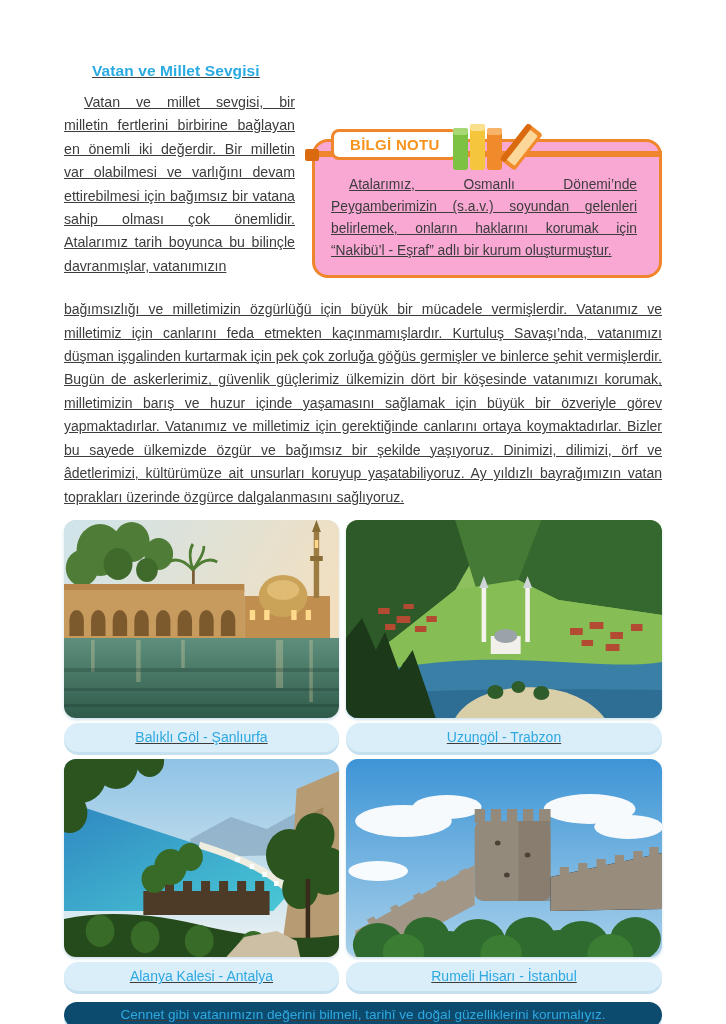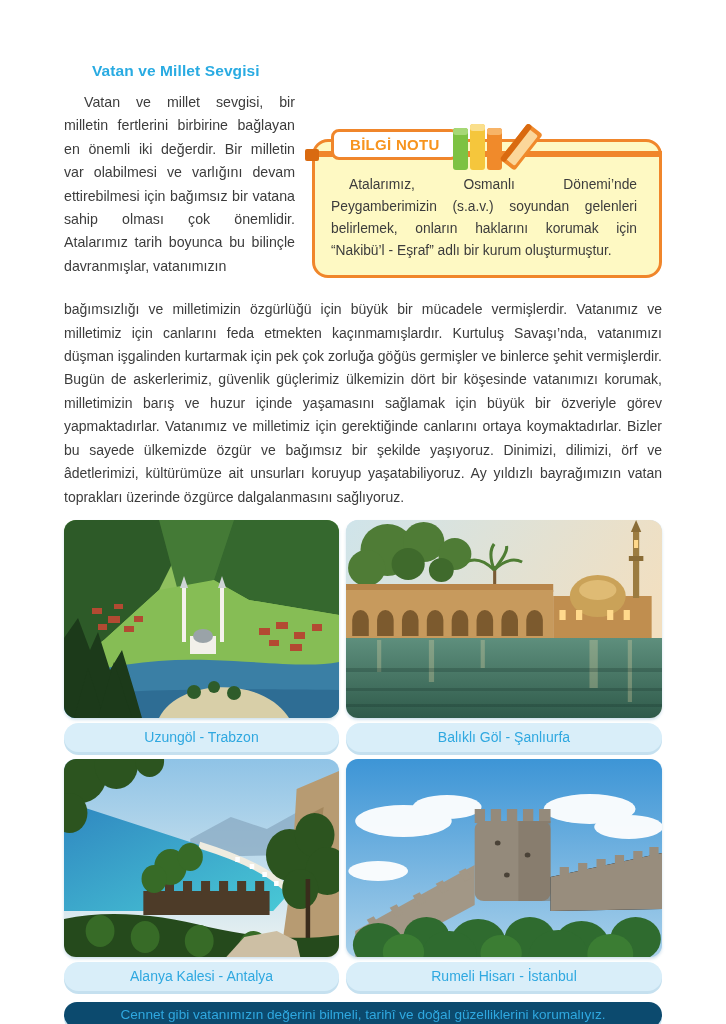--- a/index.html
+++ b/index.html
@@ -1,26 +1,26 @@
 <!DOCTYPE html>
 <html><head>
 <meta charset="utf-8">
 <style>
   * { margin:0; padding:0; box-sizing:border-box; }
   html,body { background:#ffffff; }
   body { font-family:"Liberation Sans", sans-serif; color:#3c3c3c; }
-  .page { position:relative; width:726px; height:1024px; background:#fff; padding:62px 64px 0 64px; overflow:hidden; }
+  .page { position:relative; width:726px; height:1024px; background:#fff; padding:62px 64px 0 64px; overflow:hidden;text-decoration:underline; }
 
   .title { color:#29ABE2; font-size:15.5px; font-weight:bold; margin-left:28px; letter-spacing:.1px; }
 
   .top-row { display:flex; gap:17px; margin-top:11px; align-items:flex-end; }
   .intro-col { flex:0 0 231px; font-size:14.2px; line-height:23.4px; text-align:justify; }
   .intro-col p { text-indent:20px; }
 
-  .info-note { position:relative; flex:1; margin-top:12px; background:#fef9c3; border:3px solid #F0862B; border-radius:16px; padding:32px 22px 13px 16px; }
+  .info-note { position:relative; flex:1; margin-top:12px; background:#f9a8d4; border:3px solid #F0862B; border-radius:16px; padding:32px 22px 13px 16px; }
   .info-note .band { position:absolute; left:-3px; right:-3px; top:9px; height:6px; background:#F0862B; }
   .info-note .fold { position:absolute; left:-10px; top:7px; width:14px; height:12px; background:#D96A10; border-radius:2px; }
   .note-tab { position:absolute; left:16px; top:-13px; background:#ffffff; border:3px solid #F0862B; border-radius:8px; padding:4px 16px; color:#F7941E; font-weight:bold; font-size:15px; letter-spacing:.3px; }
   .books-icon { position:absolute; left:136px; top:-24px; width:100px; height:56px; }
   .info-note .note-text { font-size:13.8px; line-height:22px; text-align:justify; text-indent:18px; color:#3c3c3c; }
 
   .body-par { margin-top:20px; font-size:14px; line-height:23.4px; text-align:justify; }
 
   .gallery { margin-top:11px; display:grid; grid-template-columns:275px 1fr; column-gap:7px; row-gap:0; }
   .figure { display:flex; flex-direction:column; }
@@ -60,20 +60,96 @@
           </g>
         </g>
       </svg>
       <p class="note-text">Atalarımız, Osmanlı Dönemi’nde Peygamberimizin (s.a.v.) soyundan gelenleri belirlemek, onların haklarını korumak için “Nakibü’l - Eşraf” adlı bir kurum oluşturmuştur.</p>
     </div>
   </div>
 
   <p class="body-par">bağımsızlığı ve milletimizin özgürlüğü için büyük bir mücadele vermişlerdir. Vatanımız ve milletimiz için canlarını feda etmekten kaçınmamışlardır. Kurtuluş Savaşı’nda, vatanımızı düşman işgalinden kurtarmak için pek çok zorluğa göğüs germişler ve binlerce şehit vermişlerdir. Bugün de askerlerimiz, güvenlik güçlerimiz ülkemizin dört bir köşesinde vatanımızı korumak, milletimizin barış ve huzur içinde yaşamasını sağlamak için büyük bir özveriyle görev yapmaktadırlar. Vatanımız ve milletimiz için gerektiğinde canlarını ortaya koymaktadırlar. Bizler bu sayede ülkemizde özgür ve bağımsız bir şekilde yaşıyoruz. Dinimizi, dilimizi, örf ve âdetlerimizi, kültürümüze ait unsurları koruyup yaşatabiliyoruz. Ay yıldızlı bayrağımızın vatan toprakları üzerinde özgürce dalgalanmasını sağlıyoruz.</p>
 
   <div class="gallery">
+
+    <div class="figure">
+      <div class="photo">
+        <svg viewBox="0 0 305 198" preserveAspectRatio="none">
+          <defs>
+            <linearGradient id="bgSky" x1="0" y1="0" x2="1" y2="0.4">
+              <stop offset="0" stop-color="#cfe4ea"></stop>
+                <stop offset="1" stop-color="#f2dfc0"></stop>
+            </linearGradient>
+            <linearGradient id="bgWater" x1="0" y1="0" x2="0" y2="1">
+              <stop offset="0" stop-color="#5e8f7d"></stop>
+                <stop offset="1" stop-color="#2f5a4a"></stop>
+            </linearGradient>
+          </defs>
+          <rect width="305" height="198" fill="url(#bgSky)"></rect>
+          <g fill="#4f7c36">
+            <circle cx="40" cy="30" r="26"></circle>
+              <circle cx="75" cy="22" r="20"></circle>
+              <circle cx="105" cy="34" r="16"></circle>
+            <circle cx="20" cy="48" r="18"></circle>
+          </g>
+          <g fill="#3f6a2c">
+              <circle cx="60" cy="44" r="16"></circle>
+              <circle cx="92" cy="50" r="12"></circle>
+            </g>
+          <rect x="142" y="46" width="3" height="30" fill="#7a5b35"></rect>
+          <g stroke="#4e7d33" stroke-width="3" fill="none">
+            <path d="M143,50 C133,40 124,38 116,42"></path>
+              <path d="M143,50 C153,40 162,38 170,42"></path>
+            <path d="M143,50 C138,36 140,28 143,24"></path>
+              <path d="M143,50 C150,40 156,32 155,26"></path>
+          </g>
+          <rect x="0" y="64" width="200" height="8" fill="#b8854a"></rect>
+          <rect x="0" y="70" width="200" height="48" fill="#c79a5d"></rect>
+          <g fill="#7c5a2e">
+            <path d="M6,116 v-16 a8,10 0 0 1 16,0 v16 z"></path>
+              <path d="M30,116 v-16 a8,10 0 0 1 16,0 v16 z"></path>
+            <path d="M54,116 v-16 a8,10 0 0 1 16,0 v16 z"></path>
+              <path d="M78,116 v-16 a8,10 0 0 1 16,0 v16 z"></path>
+            <path d="M102,116 v-16 a8,10 0 0 1 16,0 v16 z"></path>
+              <path d="M126,116 v-16 a8,10 0 0 1 16,0 v16 z"></path>
+            <path d="M150,116 v-16 a8,10 0 0 1 16,0 v16 z"></path>
+              <path d="M174,116 v-16 a8,10 0 0 1 16,0 v16 z"></path>
+          </g>
+          <rect x="200" y="76" width="95" height="42" fill="#c08e4f"></rect>
+          <ellipse cx="243" cy="76" rx="27" ry="21" fill="#caa258"></ellipse>
+          <ellipse cx="243" cy="70" rx="18" ry="10" fill="#e3c27c" opacity="0.8"></ellipse>
+          <rect x="277" y="12" width="6" height="66" fill="#9c7c40"></rect>
+          <rect x="273" y="36" width="14" height="5" fill="#8a6c36"></rect>
+          <path d="M275,12 h10 l-5,-12 z" fill="#8a6c36"></path>
+          <g fill="#ffd98c">
+            <rect x="206" y="90" width="6" height="10"></rect>
+              <rect x="222" y="90" width="6" height="10"></rect>
+            <rect x="252" y="90" width="6" height="10"></rect>
+              <rect x="268" y="90" width="6" height="10"></rect>
+            <rect x="278" y="20" width="4" height="8"></rect>
+          </g>
+          <rect x="0" y="118" width="305" height="80" fill="url(#bgWater)"></rect>
+          <g opacity="0.3" fill="#e8d8a8">
+            <rect x="30" y="120" width="4" height="32"></rect>
+              <rect x="80" y="120" width="5" height="42"></rect>
+            <rect x="130" y="120" width="4" height="28"></rect>
+              <rect x="235" y="120" width="8" height="48"></rect>
+            <rect x="272" y="120" width="4" height="62"></rect>
+          </g>
+          <g opacity="0.25" fill="#16302a">
+            <rect x="0" y="148" width="305" height="4"></rect>
+              <rect x="0" y="168" width="305" height="3"></rect>
+            <rect x="0" y="184" width="305" height="3"></rect>
+          </g>
+        </svg>
+      </div>
+      <div class="pill">
+        <span>Balıklı Göl - Şanlıurfa</span>
+      </div>
+    </div>
 
     <div class="figure">
       <div class="photo">
         <svg viewBox="0 0 275 198" preserveAspectRatio="none">
           <rect width="275" height="198" fill="#8fc05e"></rect>
           <path d="M0,0 L130,0 L95,70 L40,120 L0,150 Z" fill="#2d5a28"></path>
           <path d="M110,0 L275,0 L275,95 L185,80 L140,55 Z" fill="#35682e"></path>
           <path d="M95,0 L170,0 L150,60 L115,75 Z" fill="#447a36"></path>
           <path d="M40,120 L95,70 L150,60 L185,80 L275,95 L275,150 L0,162 L0,150 Z" fill="#86bd55"></path>
           <g fill="#b34a32">
@@ -113,96 +189,20 @@
       </div>
       <div class="pill">
         <span>Uzungöl - Trabzon</span>
       </div>
     </div>
 
     <div class="figure">
       <div class="photo">
         <svg viewBox="0 0 305 198" preserveAspectRatio="none">
           <defs>
-            <linearGradient id="bgSky" x1="0" y1="0" x2="1" y2="0.4">
-              <stop offset="0" stop-color="#cfe4ea"></stop>
-                <stop offset="1" stop-color="#f2dfc0"></stop>
-            </linearGradient>
-            <linearGradient id="bgWater" x1="0" y1="0" x2="0" y2="1">
-              <stop offset="0" stop-color="#5e8f7d"></stop>
-                <stop offset="1" stop-color="#2f5a4a"></stop>
-            </linearGradient>
-          </defs>
-          <rect width="305" height="198" fill="url(#bgSky)"></rect>
-          <g fill="#4f7c36">
-            <circle cx="40" cy="30" r="26"></circle>
-              <circle cx="75" cy="22" r="20"></circle>
-              <circle cx="105" cy="34" r="16"></circle>
-            <circle cx="20" cy="48" r="18"></circle>
-          </g>
-          <g fill="#3f6a2c">
-              <circle cx="60" cy="44" r="16"></circle>
-              <circle cx="92" cy="50" r="12"></circle>
-            </g>
-          <rect x="142" y="46" width="3" height="30" fill="#7a5b35"></rect>
-          <g stroke="#4e7d33" stroke-width="3" fill="none">
-            <path d="M143,50 C133,40 124,38 116,42"></path>
-              <path d="M143,50 C153,40 162,38 170,42"></path>
-            <path d="M143,50 C138,36 140,28 143,24"></path>
-              <path d="M143,50 C150,40 156,32 155,26"></path>
-          </g>
-          <rect x="0" y="64" width="200" height="8" fill="#b8854a"></rect>
-          <rect x="0" y="70" width="200" height="48" fill="#c79a5d"></rect>
-          <g fill="#7c5a2e">
-            <path d="M6,116 v-16 a8,10 0 0 1 16,0 v16 z"></path>
-              <path d="M30,116 v-16 a8,10 0 0 1 16,0 v16 z"></path>
-            <path d="M54,116 v-16 a8,10 0 0 1 16,0 v16 z"></path>
-              <path d="M78,116 v-16 a8,10 0 0 1 16,0 v16 z"></path>
-            <path d="M102,116 v-16 a8,10 0 0 1 16,0 v16 z"></path>
-              <path d="M126,116 v-16 a8,10 0 0 1 16,0 v16 z"></path>
-            <path d="M150,116 v-16 a8,10 0 0 1 16,0 v16 z"></path>
-              <path d="M174,116 v-16 a8,10 0 0 1 16,0 v16 z"></path>
-          </g>
-          <rect x="200" y="76" width="95" height="42" fill="#c08e4f"></rect>
-          <ellipse cx="243" cy="76" rx="27" ry="21" fill="#caa258"></ellipse>
-          <ellipse cx="243" cy="70" rx="18" ry="10" fill="#e3c27c" opacity="0.8"></ellipse>
-          <rect x="277" y="12" width="6" height="66" fill="#9c7c40"></rect>
-          <rect x="273" y="36" width="14" height="5" fill="#8a6c36"></rect>
-          <path d="M275,12 h10 l-5,-12 z" fill="#8a6c36"></path>
-          <g fill="#ffd98c">
-            <rect x="206" y="90" width="6" height="10"></rect>
-              <rect x="222" y="90" width="6" height="10"></rect>
-            <rect x="252" y="90" width="6" height="10"></rect>
-              <rect x="268" y="90" width="6" height="10"></rect>
-            <rect x="278" y="20" width="4" height="8"></rect>
-          </g>
-          <rect x="0" y="118" width="305" height="80" fill="url(#bgWater)"></rect>
-          <g opacity="0.3" fill="#e8d8a8">
-            <rect x="30" y="120" width="4" height="32"></rect>
-              <rect x="80" y="120" width="5" height="42"></rect>
-            <rect x="130" y="120" width="4" height="28"></rect>
-              <rect x="235" y="120" width="8" height="48"></rect>
-            <rect x="272" y="120" width="4" height="62"></rect>
-          </g>
-          <g opacity="0.25" fill="#16302a">
-            <rect x="0" y="148" width="305" height="4"></rect>
-              <rect x="0" y="168" width="305" height="3"></rect>
-            <rect x="0" y="184" width="305" height="3"></rect>
-          </g>
-        </svg>
-      </div>
-      <div class="pill">
-        <span>Balıklı Göl - Şanlıurfa</span>
-      </div>
-    </div>
-
-    <div class="figure">
-      <div class="photo">
-        <svg viewBox="0 0 305 198" preserveAspectRatio="none">
-          <defs>
             <linearGradient id="alSky" x1="0" y1="0" x2="0" y2="1">
               <stop offset="0" stop-color="#8fc3e6"></stop>
                 <stop offset="1" stop-color="#eef4f2"></stop>
             </linearGradient>
             <linearGradient id="alSea" x1="0" y1="0" x2="1" y2="1">
               <stop offset="0" stop-color="#2f86c0"></stop>
                 <stop offset="1" stop-color="#49c9d6"></stop>
             </linearGradient>
           </defs>
           <rect width="305" height="198" fill="url(#alSky)"></rect>

